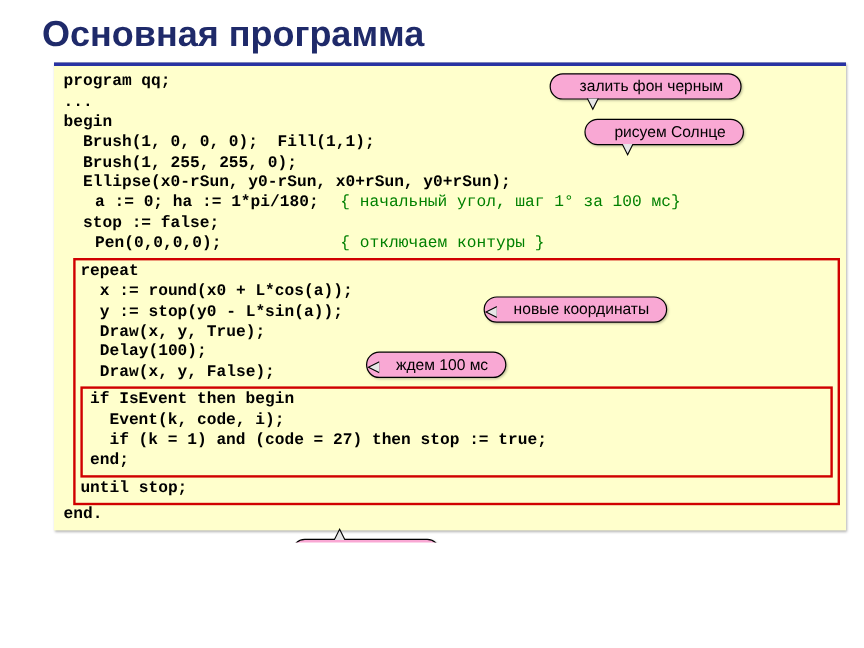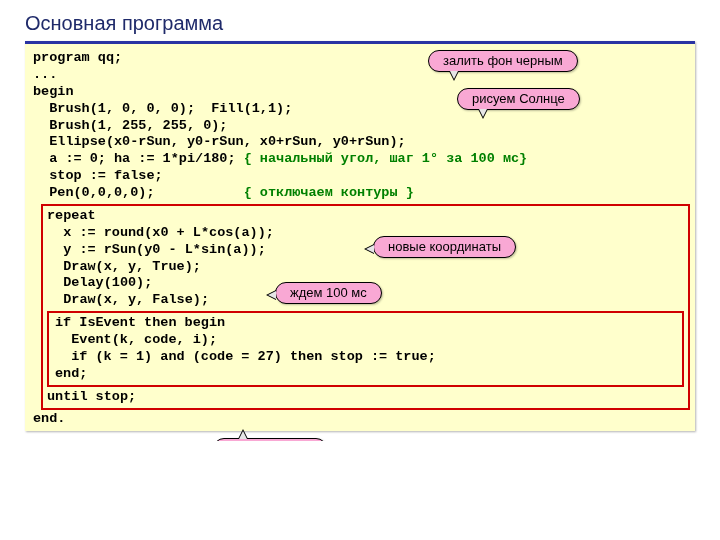--- a/index.html
+++ b/index.html
@@ -1,39 +1,39 @@
 <!DOCTYPE html>
 <html><head>
 <meta charset="utf-8">
 <style>
-  * { box-sizing: border-box; }
+  * { box-sizing: border-box; margin-left: 10px; }
   body {
     margin: 0;
     padding: 12px 25px 10px 25px;
     font-family: Arial, sans-serif;
     background: #fff;
     width: 720px;
   }
   .title {
-    font-size: 20px;
-    font-weight: normal;
+    font-size: 30px;
+    font-weight: bold;
     color: #1f2a6a;
     margin: 0 0 6px 0;
   }
   .code-panel {
     position: relative;
     border-top: 3px solid #2933a3;
     background: #ffffcc;
     padding: 6px 8px 4px 8px;
     font-family: "Courier New", monospace;
     font-size: 13.5px;
     line-height: 1.25;
     box-shadow: 1px 1px 2px rgba(0,0,0,0.3);
   }
-  .green { color: #008000; font-weight: bold; }
+  .green { color: #008000; font-weight: normal; }
   .red-box {
     border: 2px solid #d00000;
     margin: 2px -3px 1px 8px;
     padding: 2px 4px;
   }
   .inner-red-box {
     border: 2px solid #d00000;
     margin: 2px 0 2px 0;
     padding: 2px 6px;
     background: #ffffcc;
@@ -109,21 +109,21 @@
 <pre>  Brush(1, 0, 0, 0);  Fill(1,1);</pre>
 <pre>  Brush(1, 255, 255, 0);</pre>
 <pre>  Ellipse(x0-rSun, y0-rSun, x0+rSun, y0+rSun);</pre>
 <pre><span>  a := 0; ha := 1*pi/180; </span><span class="green">{ начальный угол, шаг 1° за 100 мс}</span></pre>
 <pre>  stop := false;</pre>
 <pre><span>  Pen(0,0,0,0);           </span><span class="green">{ отключаем контуры }</span></pre>
 
 <div class="red-box">
 <pre>repeat</pre>
 <pre>  x := round(x0 + L*cos(a));</pre>
-<pre>  y := rSun(y0 - L*sin(a));</pre>
+<pre>  y := stop(y0 - L*sin(a));</pre>
 <pre>  Draw(x, y, True);</pre>
 <pre>  Delay(100);</pre>
 <pre>  Draw(x, y, False);</pre>
   <div class="inner-red-box">
 <pre>if IsEvent then begin</pre>
 <pre>  Event(k, code, i);</pre>
 <pre>  if (k = 1) and (code = 27) then stop := true;</pre>
 <pre>end;</pre>
   </div>
 <pre>until stop;</pre>

